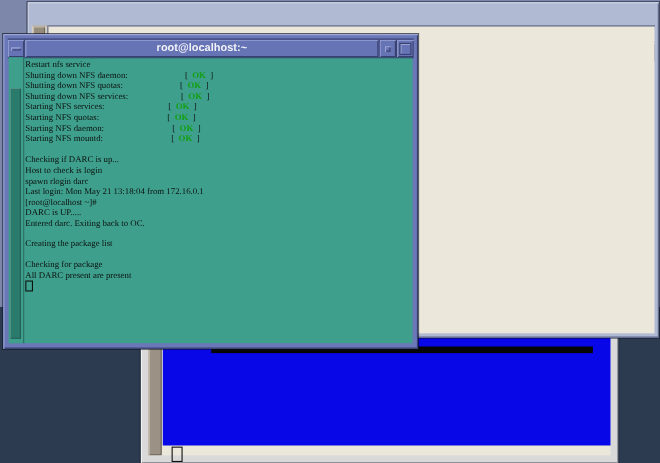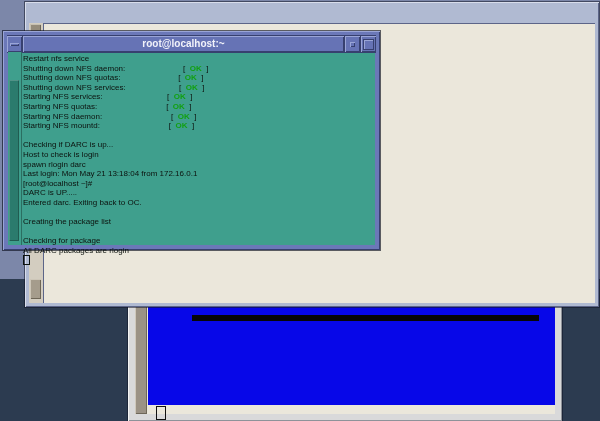--- a/index.html
+++ b/index.html
@@ -58,21 +58,21 @@
     box-shadow:inset 1px 1px 0 #c6bfb1, inset -1px -1px 0 #6e6657;
   }
   #app-scroll-thumb {
     position:absolute; left:1px; bottom:4px; width:11px; height:20px;
     background:var(--app-scroll-thumb,#a59c8c);
     box-shadow:inset 1px 1px 0 #cdc6b8, inset -1px -1px 0 #6e6657;
   }
 
   
   #term-window {
-    left:3px; top:31px; width:377px; height:219px; z-index:3;
+    left:3px; top:31px; width:377px; height:286px; z-index:3;
     background:var(--term-frame,#6b78b8); --wlight:var(--term-light,#9aa5d6); --wdark:var(--term-dark,#37406f);
     box-shadow:inset 1px 1px 0 var(--term-light,#9aa5d6), inset -1px -1px 0 var(--term-dark,#37406f), 0 0 0 1px rgba(12,15,30,.65);
   }
   #term-window .titlebar { background:var(--term-titlebar,#6673b5); color:var(--term-title-text,#f2f3fa); }
   #term-content {
     position:absolute; left:5px; right:5px; top:21px; bottom:5px;
     background:var(--term-bg,#3f9f8d);
     box-shadow:inset 1px 1px 0 var(--term-dark,#37406f);
   }
   #term-scrollbar {
@@ -81,21 +81,21 @@
     border-right:1px solid rgba(20,50,45,.45);
   }
   #term-scroll-thumb {
     position:absolute; left:1px; top:28px; bottom:4px; width:10px;
     background:var(--term-scroll-thumb,#2b7b6d);
     box-shadow:inset 1px 1px 0 rgba(255,255,255,.18), inset -1px -1px 0 rgba(0,0,0,.25);
   }
   #term-screen {
     position:absolute; left:15px; right:0; top:2px; bottom:0;
     color:var(--term-text,#0c120e);
-    font-family:Liberation Sans, sans-serif; font-size:8px; line-height:9.6px;border-radius:28px;
+    font-family:Liberation Serif, serif; font-size:8px; line-height:9.6px;border-radius:28px;
   }
   .trow { height:9.6px; white-space:pre; }
   .trow .ok { color:var(--term-ok,#12a012); font-weight:bold; }
   .tcursor { display:inline-block; width:5px; height:8px; border:1px solid var(--term-text,#0c120e); vertical-align:top; margin-top:0px; }
 
   
   #blue-window {
     left:128px; top:281px; width:434px; height:140px; z-index:1;
     background:var(--blue-frame,#d9d9da); --wlight:var(--blue-light,#f4f4f4); --wdark:var(--blue-dark,#8e9299);
     box-shadow:inset 1px 1px 0 var(--blue-light,#f4f4f4), inset -1px -1px 0 var(--blue-dark,#8e9299), 0 0 0 1px rgba(18,22,38,.55);
@@ -189,19 +189,19 @@
           <div class="trow">Host to check is login</div>
           <div class="trow">spawn rlogin darc</div>
           <div class="trow">Last login: Mon May 21 13:18:04 from 172.16.0.1</div>
           <div class="trow">[root@localhost ~]#</div>
           <div class="trow">DARC is UP.....</div>
           <div class="trow">Entered darc. Exiting back to OC.</div>
           <div class="trow"></div>
           <div class="trow">Creating the package list</div>
           <div class="trow"></div>
           <div class="trow">Checking for package</div>
-          <div class="trow">All DARC packages are rlogin</div>
+          <div class="trow">All DARC present are present</div>
           <div class="trow"><span class="tcursor"></span></div>
         </div>
     </div>
   </div>
 
 </div>
 
 </body></html>

